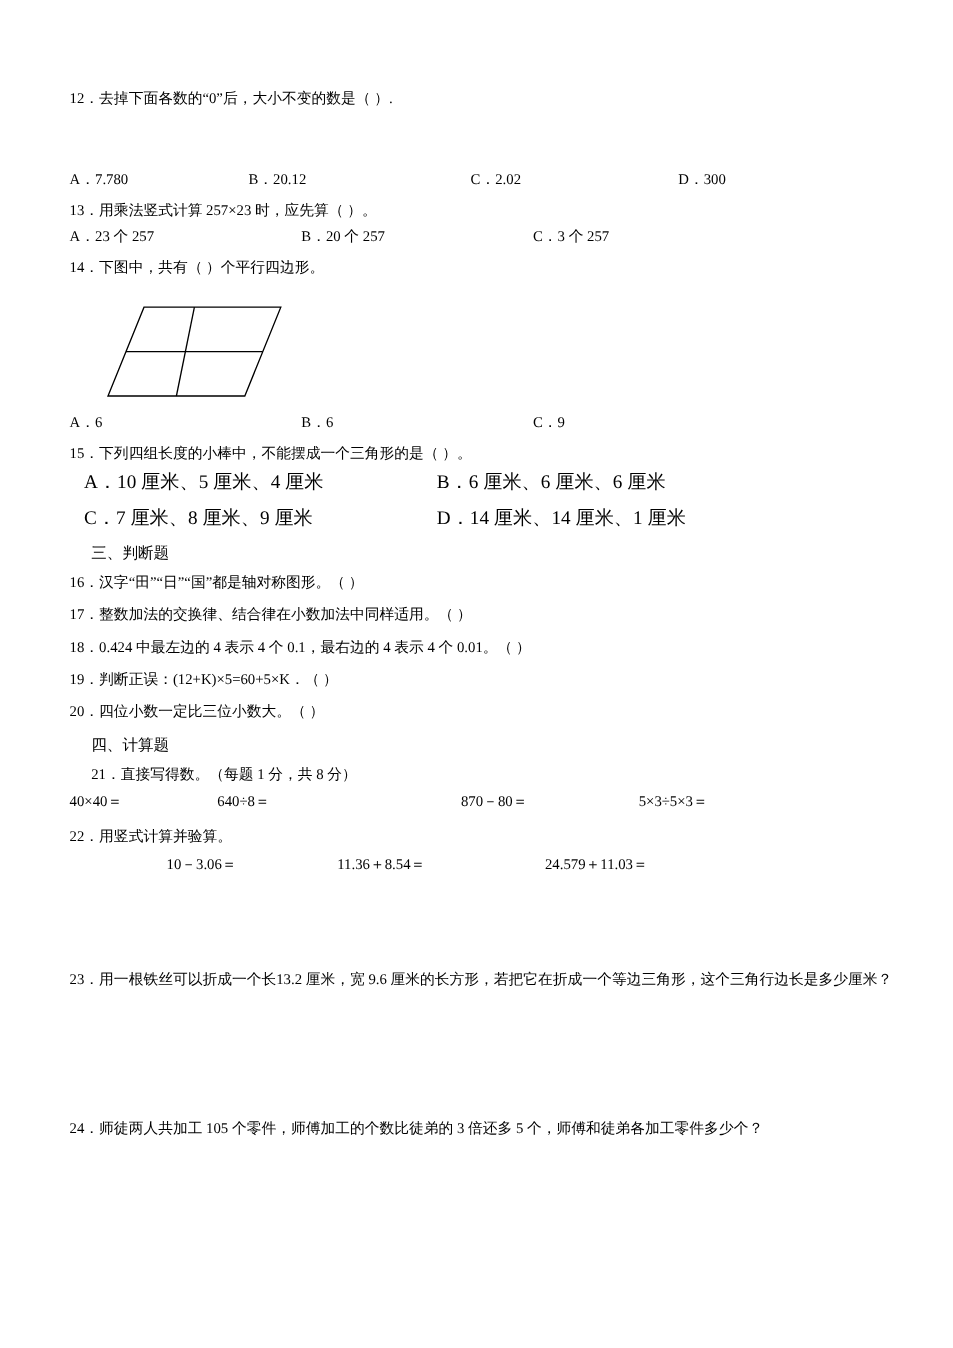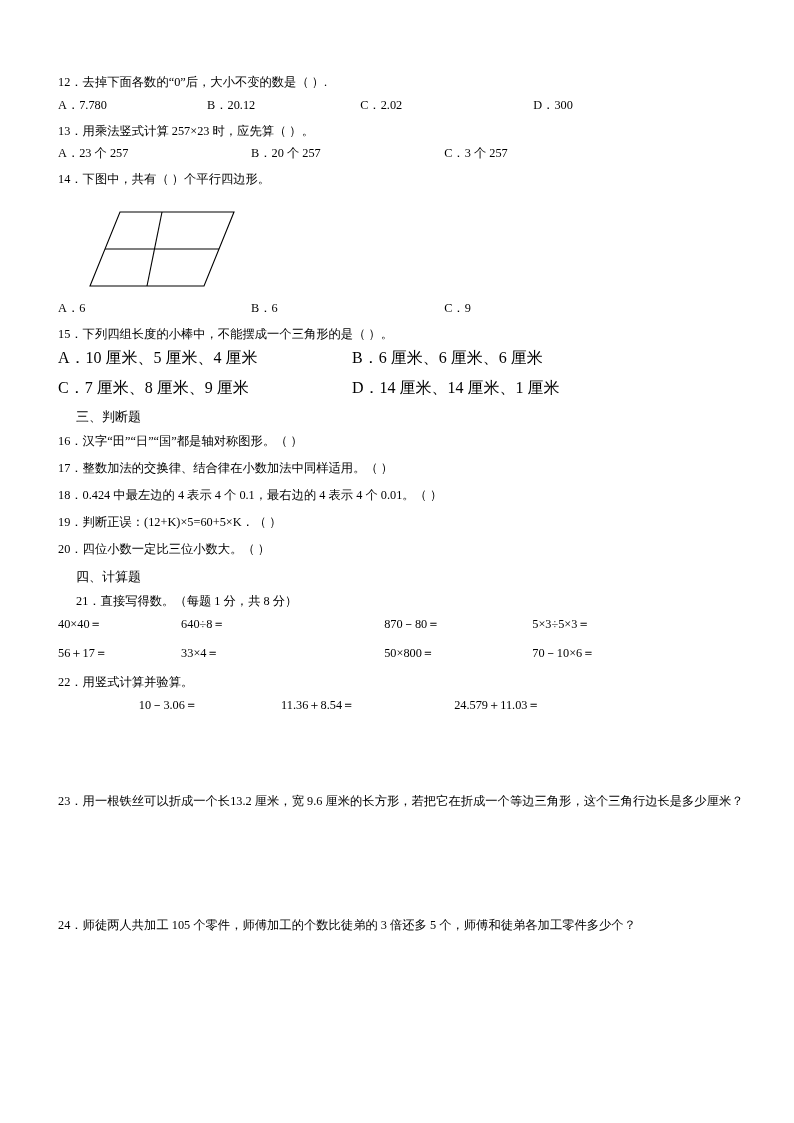--- a/index.html
+++ b/index.html
@@ -40,37 +40,38 @@
   .opts {
     display: block;
     width: 100%;
     margin: 0 0 9px 0;
     font-size: 12.3px;
   }
   .opts span {
     display: inline-block;
   }
   
-  .opts4 span:nth-child(1) { width: 146px; }
+  .opts4 span:nth-child(1) { width: 146px; margin-top: 44px; }
   .opts4 span:nth-child(2) { width: 150px; }
-  .opts4 span:nth-child(3) { width: 170px; }
+  .opts4 span:nth-child(3) { width: 170px; margin-left: 32px; }
   .opts4 span:nth-child(4) { width: 120px; }
 
   
   .opts3 span:nth-child(1) { width: 190px; }
   .opts3 span:nth-child(2) { width: 190px; }
   .opts3 span:nth-child(3) { width: 190px; }
 
   
   .opts22 {
     margin: 0 0 6px 0;
   }
   .opts22 .row {
     display: block;
     margin-bottom: 9px;
+    margin-left: 12px;
   }
   .opts22 .row span:nth-child(1) { width: 290px; display:inline-block; }
   .opts22 .row span:nth-child(2) { width: 300px; display:inline-block; }
 
   .section-head {
     font-size: 13px;
     margin: 4px 0 7px 0;
   }
   .indent {
     padding-left: 18px;
@@ -166,26 +167,20 @@
 
     <div class="section-head indent">四、计算题</div>
 
     <div class="q stem indent">21．直接写得数。（每题 1 分，共 8 分）</div>
     <div class="calcrow c4 indent">
       <span>40×40＝</span>
       <span>640÷8＝</span>
       <span>870－80＝</span>
       <span>5×3÷5×3＝</span>
     </div>
-    <div class="calcrow c4 indent">
-      <span>56＋17＝</span>
-      <span>33×4＝</span>
-      <span>50×800＝</span>
-      <span>70－10×6＝</span>
-    </div>
 
     <div class="q stem">22．用竖式计算并验算。</div>
     <div class="calcrow c3 indent">
       <span>10－3.06＝</span>
       <span>11.36＋8.54＝</span>
       <span>24.579＋11.03＝</span>
     </div>
 
     <div class="spacer-lg"></div>
 

